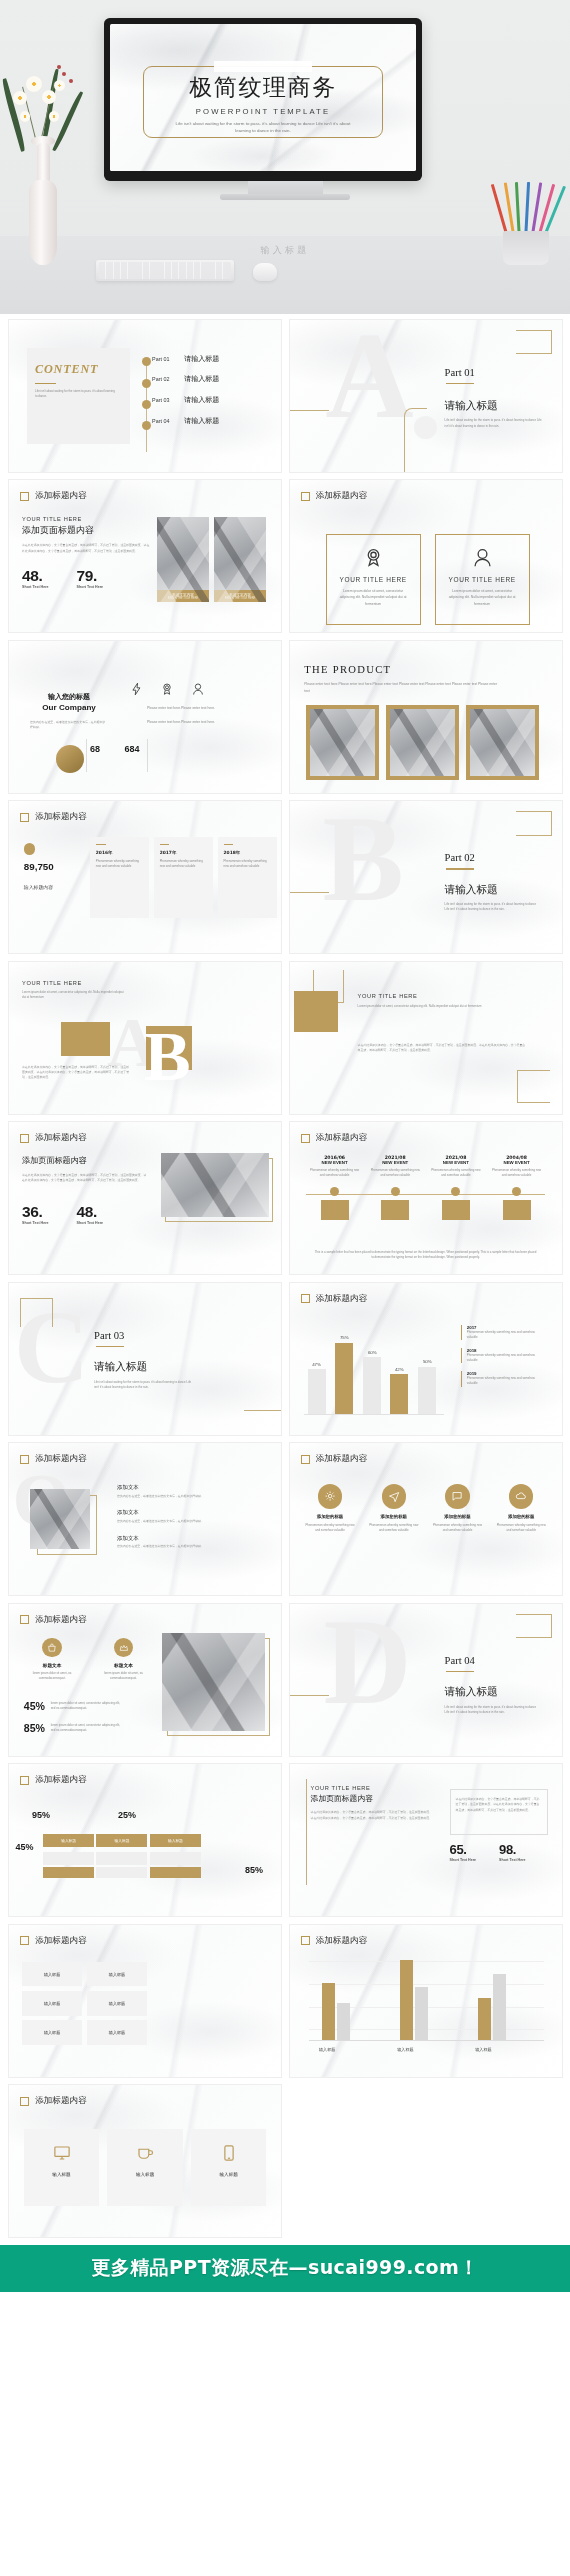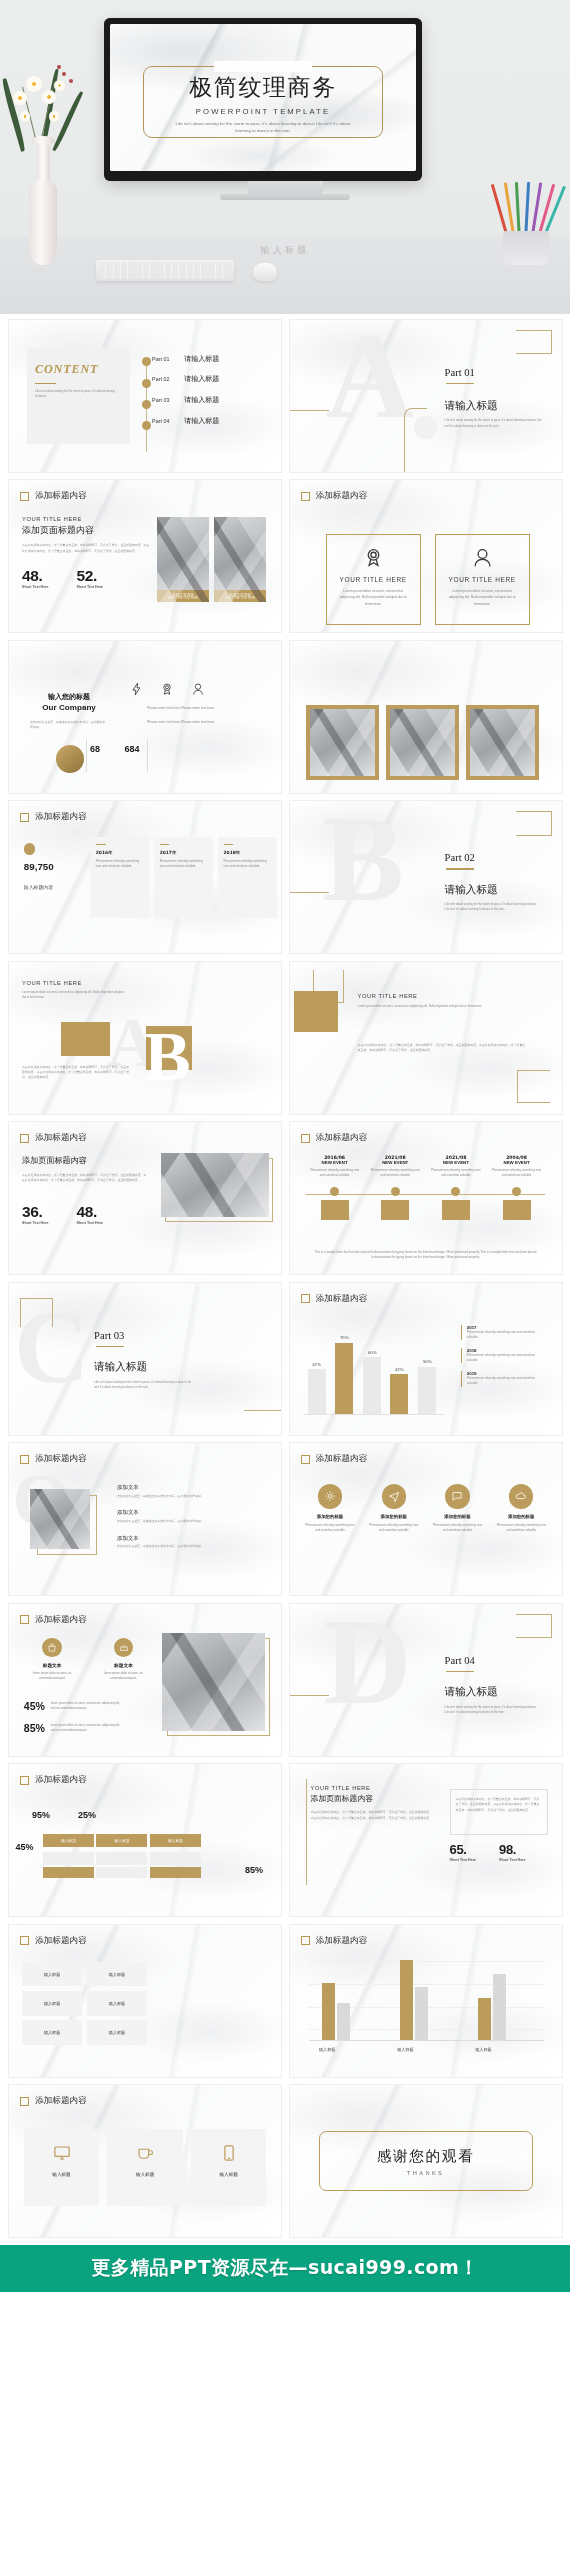--- a/index.html
+++ b/index.html
@@ -268,21 +268,21 @@
       <div style="position:absolute;left:13px;top:36px;z-index:3;width:130px">
         <div class="en-t">YOUR TITLE HERE</div>
         <div style="font-size:9px;color:#1d1d1d;margin-top:1.6px;font-family:'DejaVu Sans',sans-serif">添加页面标题内容</div>
         <div class="tiny" style="margin-top:6.5px">请在此处添加具体内容，文字尽量言简意赅，简单说明即可，不必过于繁琐，注意板面美观度。请在此处添加具体内容，文字尽量言简意赅，简单说明即可，不必过于繁琐，注意板面美观度。</div>
         <div style="display:flex;gap:28px;margin-top:13px">
           <div>
             <div class="num">48.</div>
             <div class="numlbl">Short Text Here</div>
           </div>
           <div>
-            <div class="num">52.</div>
+            <div class="num">79.</div>
             <div class="numlbl">Short Text Here</div>
           </div>
         </div>
       </div>
       <div class="photo" style="position:absolute;left:148px;top:37px;width:52px;height:85px;z-index:3">
         <div class="cap">
             <b>标题文字内容</b>
             <i>ENTER THE TITLE HERE</i>
           </div>
       </div>
@@ -350,20 +350,24 @@
           </div>
         <div style="text-align:center">
             <div style="font-size:9px;font-weight:700;color:#1b1b1b">684</div>
           </div>
       </div>
       <div style="position:absolute;left:77px;top:98px;width:0.8px;height:33px;background:#dcdcdc;z-index:2"></div>
       <div style="position:absolute;left:138px;top:98px;width:0.8px;height:33px;background:#dcdcdc;z-index:2"></div>
     </div>
 
     <div class="slide">
+      <div style="position:absolute;left:14.7px;top:23px;z-index:3;width:244px">
+        <div style="font-size:10.6px;color:#1b1b1b;letter-spacing:1.3px;font-family:'Liberation Serif',serif">THE  PRODUCT</div>
+        <div class="tiny2" style="margin-top:6.5px;width:196px">Please enter text here.Please enter text here.Please enter text Please enter text Please enter text Please enter text Please enter text</div>
+      </div>
       <div style="position:absolute;left:16.3px;top:64px;display:flex;gap:7.3px;z-index:3">
         <div style="width:73px;height:75px;border:4.1px solid #bb9c5c">
             <div class="photo" style="width:100%;height:100%"></div>
           </div>
         <div style="width:73px;height:75px;border:4.1px solid #bb9c5c">
             <div class="photo" style="width:100%;height:100%"></div>
           </div>
         <div style="width:73px;height:75px;border:4.1px solid #bb9c5c">
             <div class="photo" style="width:100%;height:100%"></div>
           </div>
@@ -688,21 +692,21 @@
     </div>
   </div>
 
   <div class="row">
 
     <div class="slide">
       <div class="sl-head">
         <span class="sq"></span>
         <span class="ht">添加标题内容</span>
       </div>
-      <div style="position:absolute;left:23px;top:46px;display:flex;gap:28px;z-index:3">
+      <div style="position:absolute;left:23px;top:46px;display:flex;gap:68px;z-index:3">
         <div style="font-size:9px;font-weight:700;color:#1a1a1a">95%</div>
         <div style="font-size:9px;font-weight:700;color:#1a1a1a">25%</div>
       </div>
       <div style="position:absolute;left:6.5px;top:78px;font-size:9px;font-weight:700;color:#1a1a1a;z-index:3">45%</div>
       <div style="position:absolute;right:18px;top:101px;font-size:9px;font-weight:700;color:#1a1a1a;z-index:3">85%</div>
       <div style="position:absolute;left:34px;top:70px;display:flex;gap:2.4px;z-index:3">
         <div class="goldbg" style="width:51px;height:12.2px;display:flex;align-items:center;justify-content:center">
             <span style="font-size:3.7px;color:#fff;font-family:'DejaVu Sans',sans-serif">输入标题</span>
           </div>
         <div class="goldbg" style="width:51px;height:12.2px;display:flex;align-items:center;justify-content:center">
@@ -824,26 +828,20 @@
         <div style="flex:1;height:77px;background:#f4f4f4;text-align:center;padding-top:14.7px">
           <svg width="18" height="18" viewBox="0 0 24 24" style="stroke:#bb9c5c;fill:none;stroke-width:1.6">
               <rect x="6.5" y="2.5" width="11" height="19" rx="2"></rect>
               <path d="M10.5 19h3"></path>
             </svg>
           <div style="font-size:4.6px;color:#2c2c2c;margin-top:6.5px;font-family:'DejaVu Sans',sans-serif">输入标题</div>
         </div>
       </div>
     </div>
 
-    <div class="slide">
-      <div style="position:absolute;left:29px;top:46px;right:29px;height:60px;border:1.1px solid #bb9c5c;border-radius:7.3px;display:flex;flex-direction:column;align-items:center;justify-content:center;z-index:3">
-        <div class="thanks-cn">感谢您的观看</div>
-        <div class="thanks-en">THANKS</div>
-      </div>
-    </div>
   </div>
 
 </div>
 
 <div class="footer-band">
   <div class="band1">
     <span>更多精品PPT资源尽在—sucai999.com！</span>
   </div>
 </div>
 

